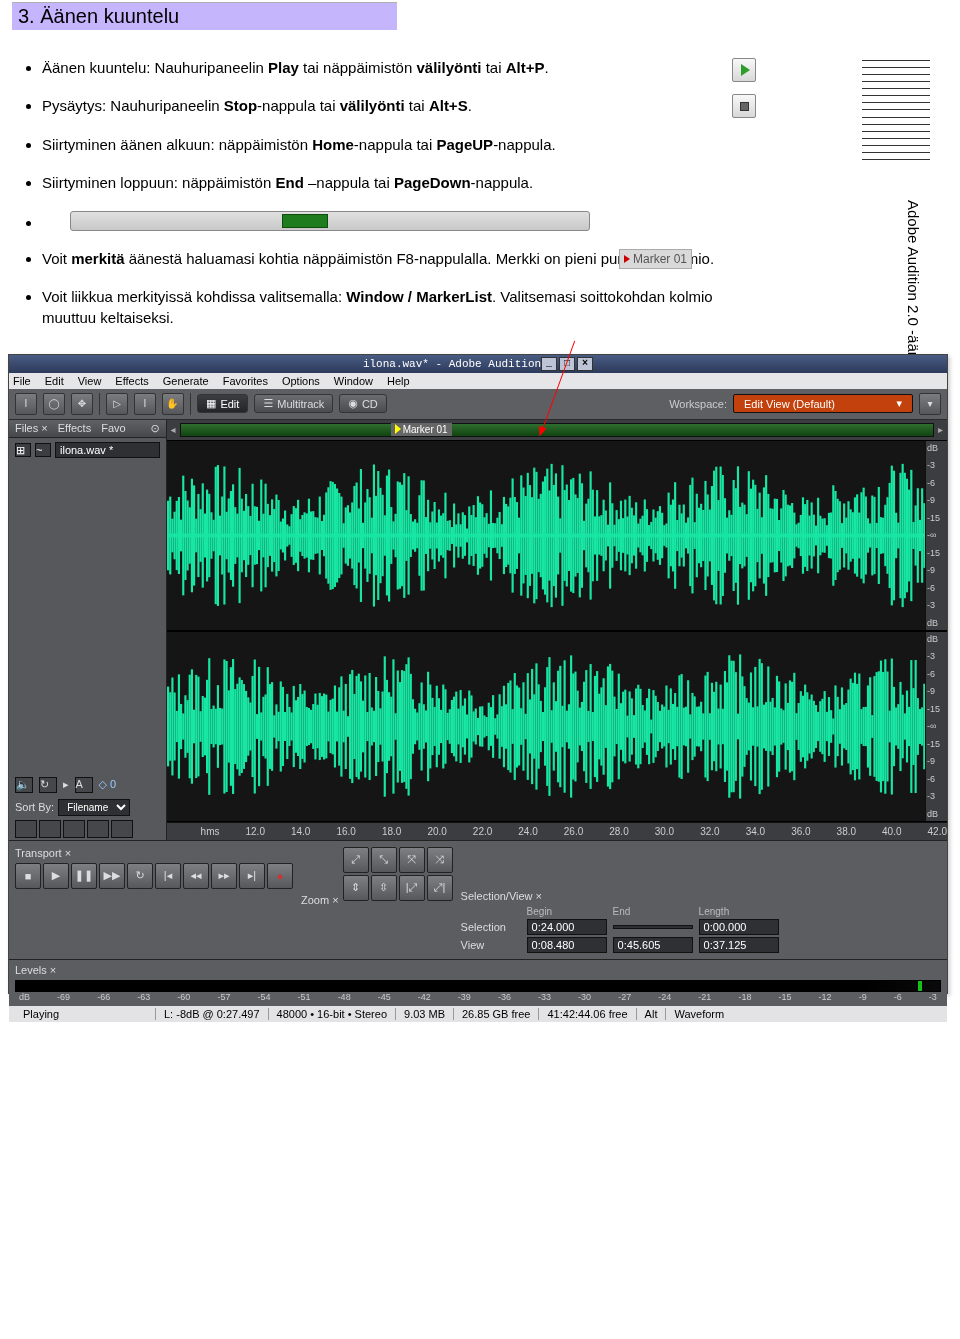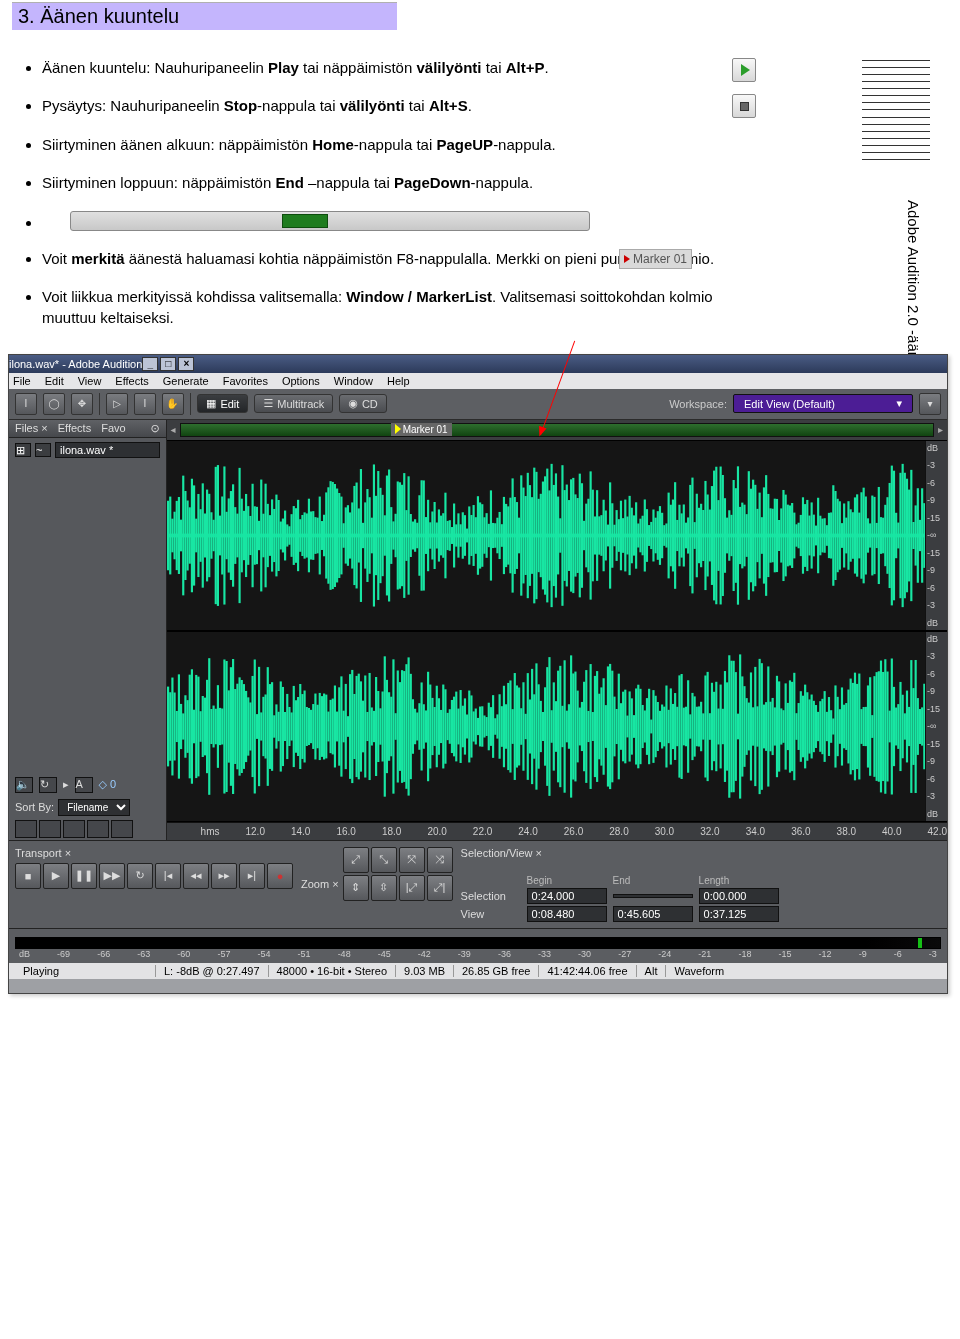--- a/index.html
+++ b/index.html
@@ -139,25 +139,26 @@
     border: 1px solid #444;
     box-shadow: 2px 2px 4px rgba(0,0,0,.2);
     font-size: 11px;
     color: #ddd;
     position: relative;
     font-family: Tahoma, Arial, sans-serif;
   }
   .aa-title {
     background: linear-gradient(#4a5c84,#2c3a5a);
     color: #fff;
-    padding: 2px 0;
+    padding: 2px 22px;
     font-size: 11px;
     display: flex;
     align-items: center;
-    justify-content: flex-start;
+    justify-content: center;
+    font-family: Liberation Mono, monospace;
   }
   .aa-title .winbtns { display:flex; gap:2px; }
   .aa-title .winbtn {
     width: 16px; height: 14px; background: #bcc4d6;
     border: 1px solid #333; display:flex; align-items:center; justify-content:center;
     color:#000; font-weight:bold; font-size:10px;
   }
   .aa-menu {
     background: #e6e6e8; color:#000;
     padding: 2px 4px; display:flex; gap:14px;
@@ -182,21 +183,21 @@
     background: linear-gradient(#6a6c70,#4a4c50);
     border:1px solid #333; border-radius:3px;
     padding:2px 8px; font-size:11px; color:#ddd;
     display:flex; align-items:center; gap:4px;
   }
   .aa-toolbar .seg.active { background: linear-gradient(#3b3d40,#232528); color:#fff; }
   .aa-toolbar .sep { width:1px; height:22px; background:#333; }
   .aa-toolbar .spacer { flex:1; }
   .aa-toolbar .ws-label { color:#ccc; font-size:11px; }
   .aa-toolbar .ws-val {
-    background:#4c1d95; color:#fff; padding:2px 10px; border:1px solid #111;
+    background:#c2410c; color:#fff; padding:2px 10px; border:1px solid #111;
     min-width:180px; border-radius:2px; display:flex; align-items:center; justify-content:space-between;
   }
 
   .aa-body {
     display:flex; height: 420px;
     background:#4a4c50;
   }
   .aa-side {
     width: 210px;
     background:#56585c;
@@ -329,21 +330,21 @@
     background:#101214; color:#cfe8a0;
     border:1px solid #000; padding:6px 14px;
     font-family: "Courier New", monospace; font-size:24px;
     min-width:130px; display:flex; align-items:flex-end;
   }
   .aa-zoom {
     display:flex; flex-direction:row; gap:4px;
   }
   .aa-zoom-grid { display:grid; grid-template-columns: repeat(4, 26px); grid-template-rows: repeat(2,26px); gap:2px; }
   .aa-selview {
-    display:flex; flex-direction:column; gap:16px;
+    display:flex; flex-direction:column; gap:4px;margin-top:43px;
   }
   .aa-sv-grid {
     display:grid; grid-template-columns: 60px 80px 80px 80px;
     gap:2px 6px; font-size:11px; color:#ddd; align-items:center;
   }
   .aa-sv-grid .cell-hdr { font-size:10px; color:#bbb; text-align:left; }
   .aa-sv-grid .cell-val {
     background:#2e3033; border:1px solid #111; padding:1px 4px;
     color:#fff; font-size:11px; min-width:68px;
   }
@@ -1354,20 +1355,23 @@
         <div class="cell-val">0:00.000</div>
         <div>View</div>
         <div class="cell-val">0:08.480</div>
         <div class="cell-val">0:45.605</div>
         <div class="cell-val">0:37.125</div>
       </div>
     </div>
   </div>
 
   <div class="aa-levels">
+    <div class="aa-panel-title">
+        <span>Levels ×</span>
+      </div>
     <div class="aa-level-bar">
         <div class="notch"></div>
       </div>
     <div class="aa-db-ruler">
       <span>dB</span>
         <span>-69</span>
         <span>-66</span>
         <span>-63</span>
         <span>-60</span>
         <span>-57</span>

